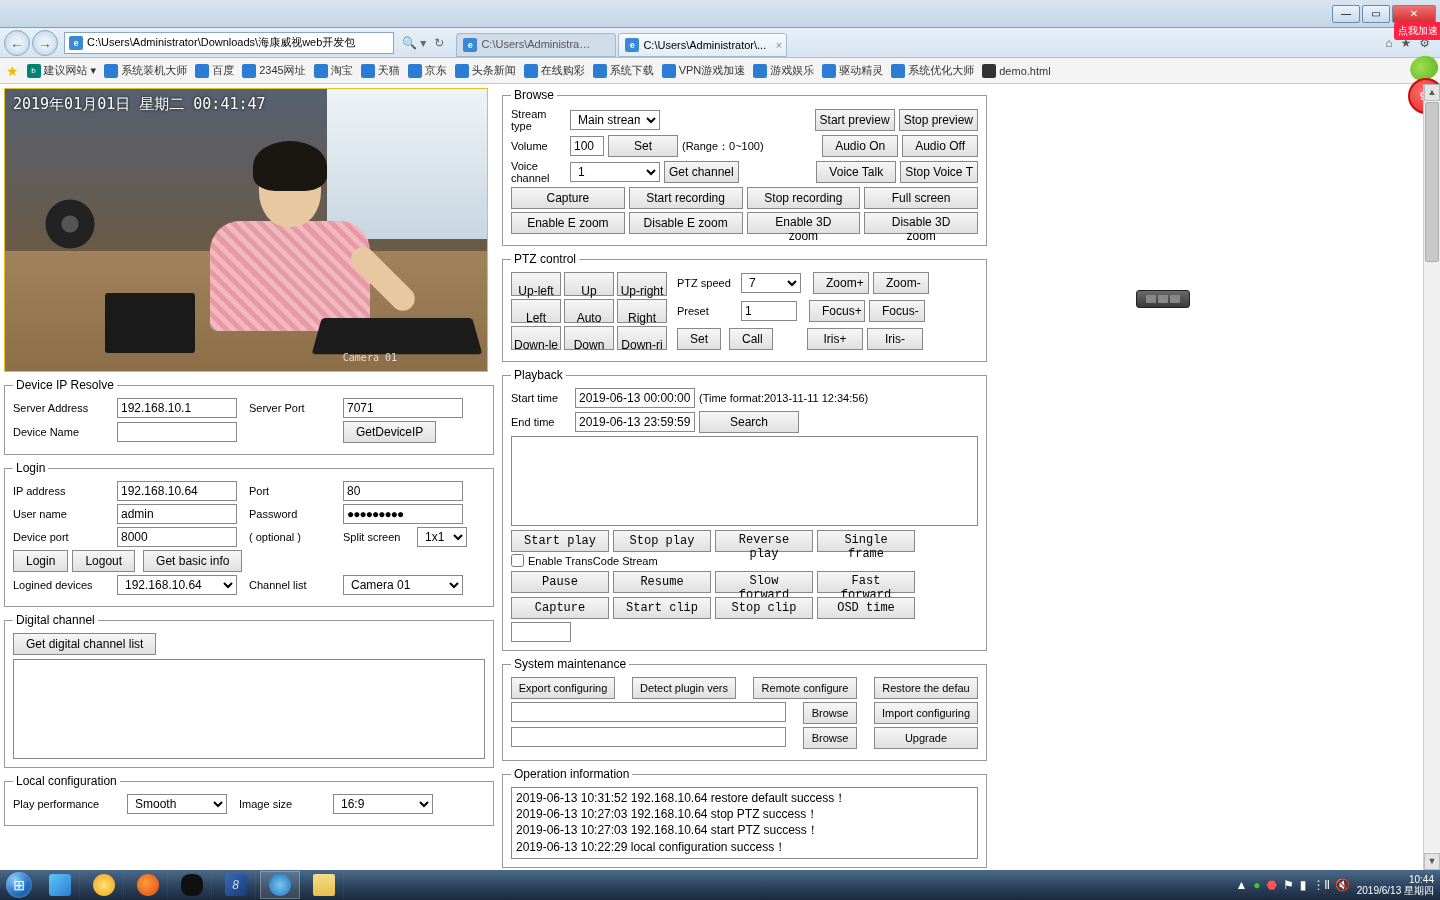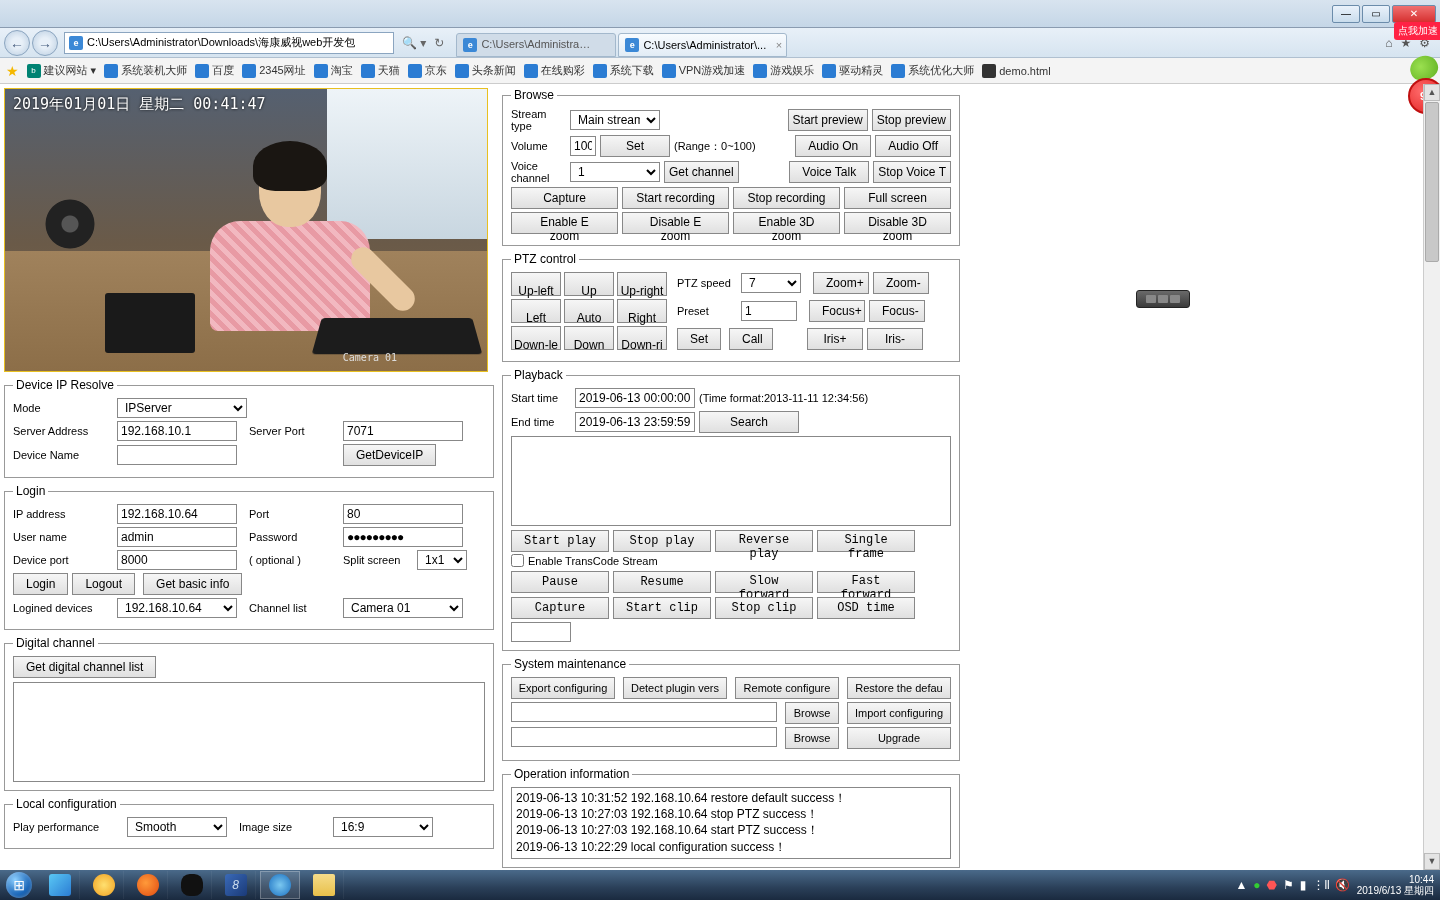--- a/index.html
+++ b/index.html
@@ -69,21 +69,21 @@
 .grid3 { display:grid; grid-template-columns: 50px 50px 50px; gap:3px; }
 .grid3 button { width:50px; padding:11px 0; }
 .ptz-right { display:flex; flex-direction:column; gap:3px; margin-left:10px; }
 .ptz-right .row { gap:4px; }
 .zf-btns { display:flex; gap:4px; }
 .zf-btns button { width:56px; }
 
 .browse-row button { min-width:70px; }
 .pb-btns { display:grid; grid-template-columns: repeat(4, 98px); gap:4px; margin-top:4px; }
 .pb-btns button { width:98px;font-family:Liberation Mono, monospace; }
-.maint-row { display:flex; gap:8px; margin-bottom:3px; }
+.maint-row { display:flex; gap:17px; margin-bottom:3px; }
 .maint-row button { width:104px; font-size:11px; padding:2px 2px; overflow:hidden; white-space:nowrap; }
 .maint-row input { flex:1; }
 
 
 .kb-indicator { position:absolute; right:250px; top:290px; width:54px; height:18px; background:linear-gradient(180deg,#6a6a6a,#3a3a3a); border-radius:3px; border:1px solid #222; display:flex; align-items:center; justify-content:center; }
 .kb-indicator .g { width:10px; height:8px; background:#888; margin:0 1px; border-radius:1px; }
 
 
 .red-badge { position:absolute; right:-4px; top:78px; width:36px; height:36px; background:radial-gradient(circle at 35% 35%, #ff6a6a, #e02020); border-radius:50%; border:2px solid #c01010; display:flex; align-items:center; justify-content:center; color:#fff; font-size:11px; font-weight:bold; }
 .green-bug { position:absolute; right:2px; top:56px; width:28px; height:24px; background: radial-gradient(circle at 40% 40%, #9be050, #5fb020); border-radius:50% 50% 45% 45%; transform:rotate(-20deg); }
@@ -230,24 +230,20 @@
             </div>
         <div class="keyboard"></div>
       </div>
       <div class="osd-tl">2019年01月01日 星期二 00:41:47</div>
       <div class="osd-br">Camera 01</div>
     </div>
 
     <fieldset>
       <legend>Device IP Resolve</legend>
       <div class="row">
-        <span class="lbl w100">Mode</span>
-        <select class="w130"><option>IPServer</option></select>
-      </div>
-      <div class="row">
         <span class="lbl w100">Server Address</span>
         <input type="text" class="w120" value="192.168.10.1" style="">
         <span class="lbl" style="margin-left:8px;width:90px">Server Port</span>
         <input type="text" class="w120" value="7071" style="">
       </div>
       <div class="row">
         <span class="lbl w100">Device Name</span>
         <input type="text" class="w120" value="" style="">
         <span style="width:98px"></span>
         <button>GetDeviceIP</button>
@@ -310,21 +306,21 @@
       <legend>Browse</legend>
       <div class="row browse-row">
         <span class="lbl" style="width:55px">Stream type</span>
         <select class="w90"><option>Main stream</option></select>
         <span style="flex:1"></span>
         <button class="btn-sm">Start preview</button>
         <button class="btn-sm">Stop preview</button>
       </div>
       <div class="row browse-row">
         <span class="lbl" style="width:55px">Volume</span>
-        <input type="text" style="width: 26px;" value="100">
+        <input type="text" style="width: 34px;" value="100">
         <button style="width:54px">Set</button>
         <span class="lbl">(Range：0~100)</span>
         <span style="flex:1"></span>
         <button>Audio On</button>
         <button>Audio Off</button>
       </div>
       <div class="row browse-row">
         <span class="lbl" style="width:55px">Voice channel</span>
         <select class="w90"><option>1</option></select>
         <button class="btn-sm">Get channel</button>

